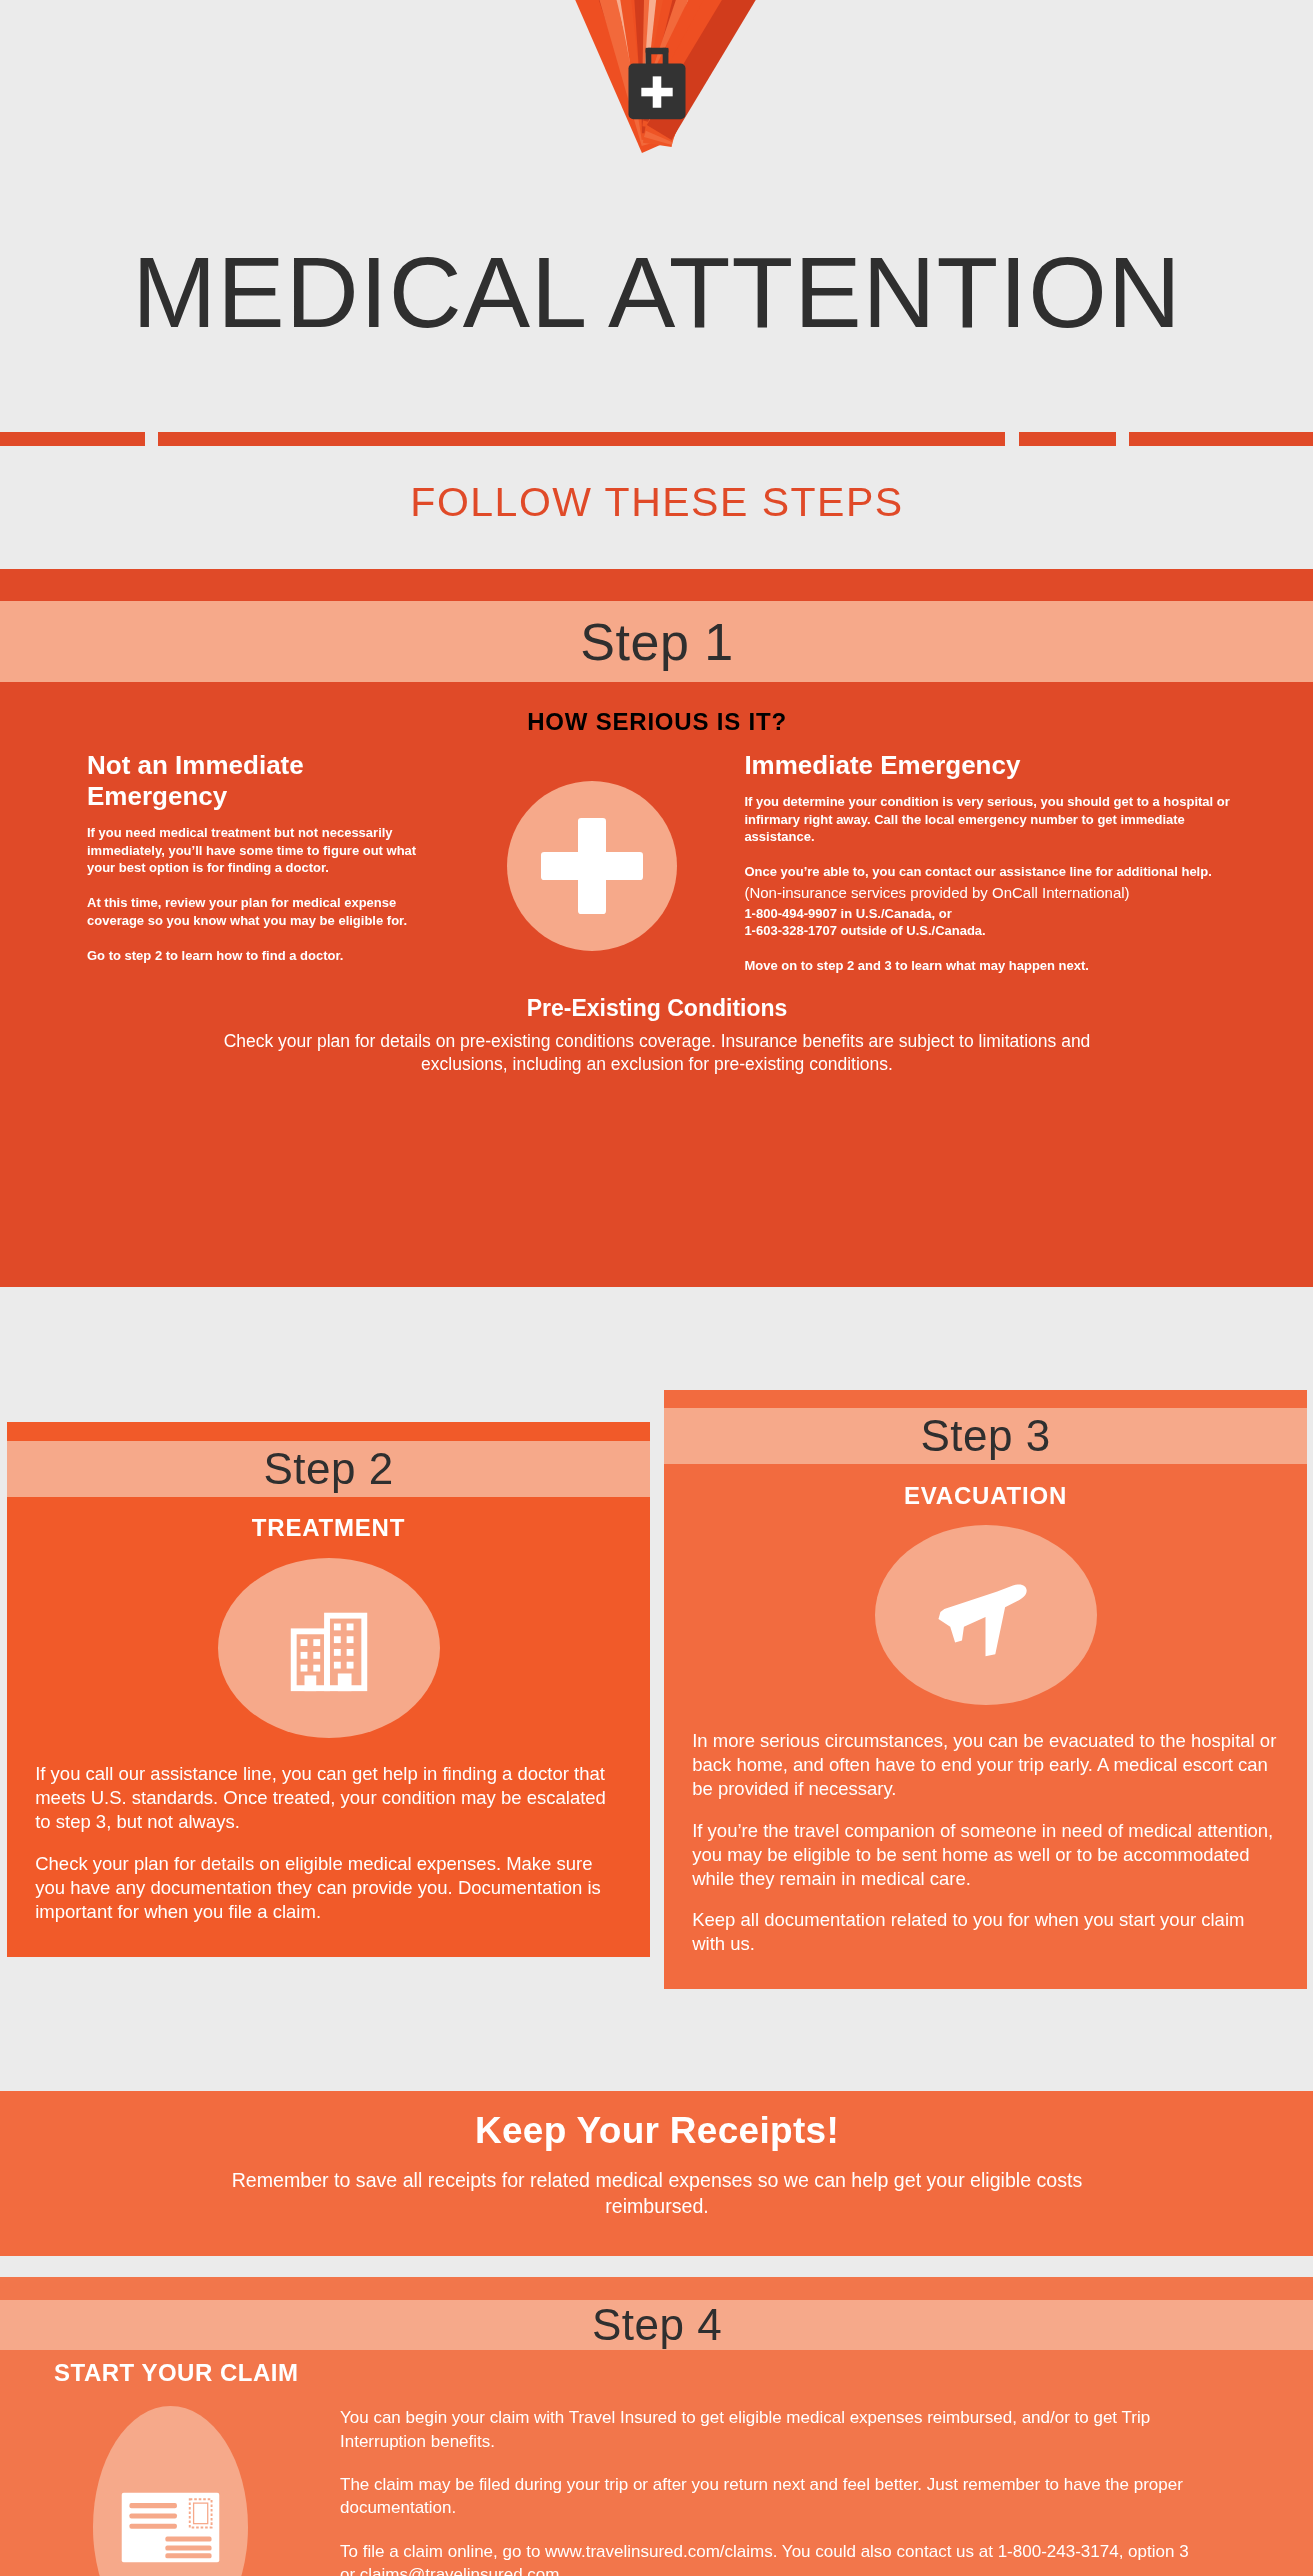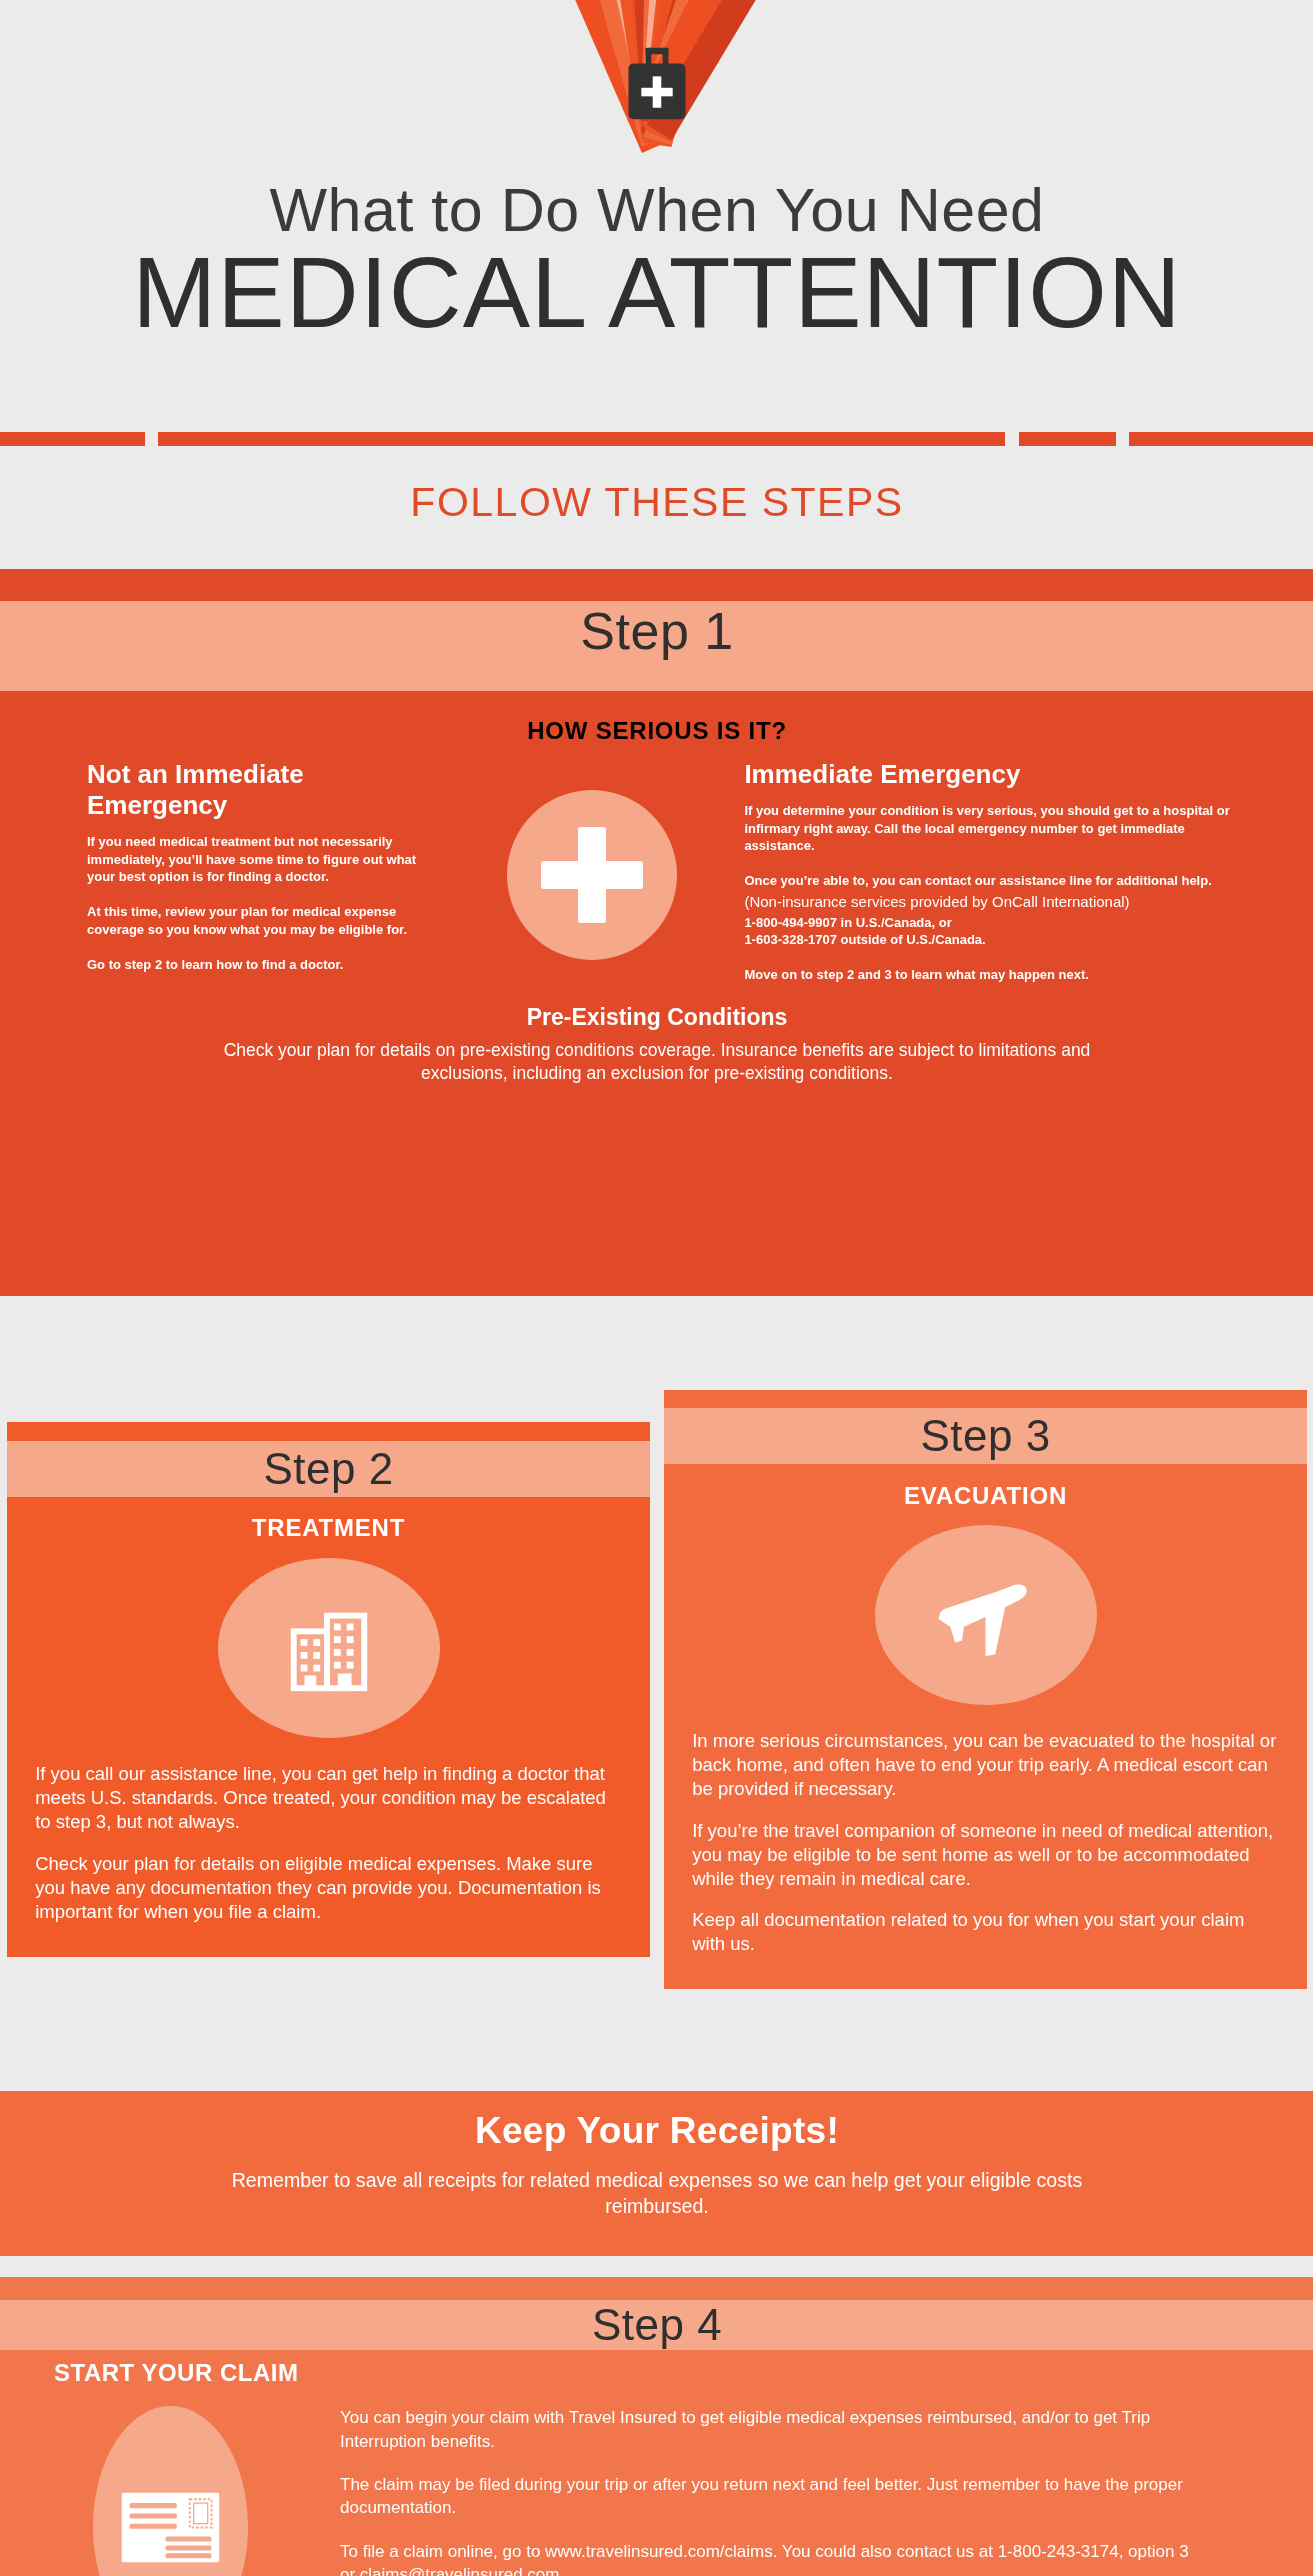--- a/index.html
+++ b/index.html
@@ -46,21 +46,21 @@
   
   .band { position: absolute; left: 0; width: 1314px; }
   .step-head {
     text-align: center; font-size: 52px; font-weight: 300; color: #2f2f2f;
     letter-spacing: 0.5px;
   }
 
   
   #step1 { top: 569px; height: 719px; }
   .s1-topbar { height: 32px; background: #E04A28; }
-  .s1-headband { height: 90px; background: #F6A98A; display:flex; align-items:flex-start; justify-content:center; }
+  .s1-headband { height: 81px; background: #F6A98A; display:flex; align-items:center; justify-content:center; }
   .s1-body { background: #E04A28; height: 605px; position: relative; padding-top: 4.1px; }
 
   .s1-howserious {
     text-align:center; font-size: 24px; font-weight: 700; color:#000000;
     letter-spacing: 0.8px; padding-top: 21.6px;
   }
   .s1-cols { display:flex; margin-top: 14.4px; }
   .s1-left { width: 453px; padding-left: 87px; padding-right: 15.5px; }
   .s1-mid  { width: 278px; display:flex; justify-content:center; padding-top: 31px; }
   .s1-right{ width: 582px; padding-left: 13.4px; padding-right: 77px; }
@@ -157,21 +157,20 @@
 
     <svg class="bagicon" viewBox="0 0 100 108">
       <rect x="34" y="4" width="32" height="9" rx="4" fill="#333333"></rect>
       <rect x="34" y="4" width="8" height="26" fill="#333333"></rect>
       <rect x="58" y="4" width="8" height="26" fill="#333333"></rect>
       <rect x="10" y="26" width="80" height="78" rx="7" fill="#333333"></rect>
       <rect x="44" y="44" width="12" height="44" fill="#ffffff"></rect>
       <rect x="28" y="60" width="44" height="12" fill="#ffffff"></rect>
     </svg>
 
-    <div class="title-small">What to Do When You Need</div>
     <div class="title-big">MEDICAL ATTENTION</div>
 
     <div class="divider-row">
       <div class="divider-seg d1"></div>
       <div class="divider-seg d2"></div>
       <div class="divider-seg d3"></div>
       <div class="divider-seg d4"></div>
     </div>
 
     <div class="follow">FOLLOW THESE STEPS</div>

